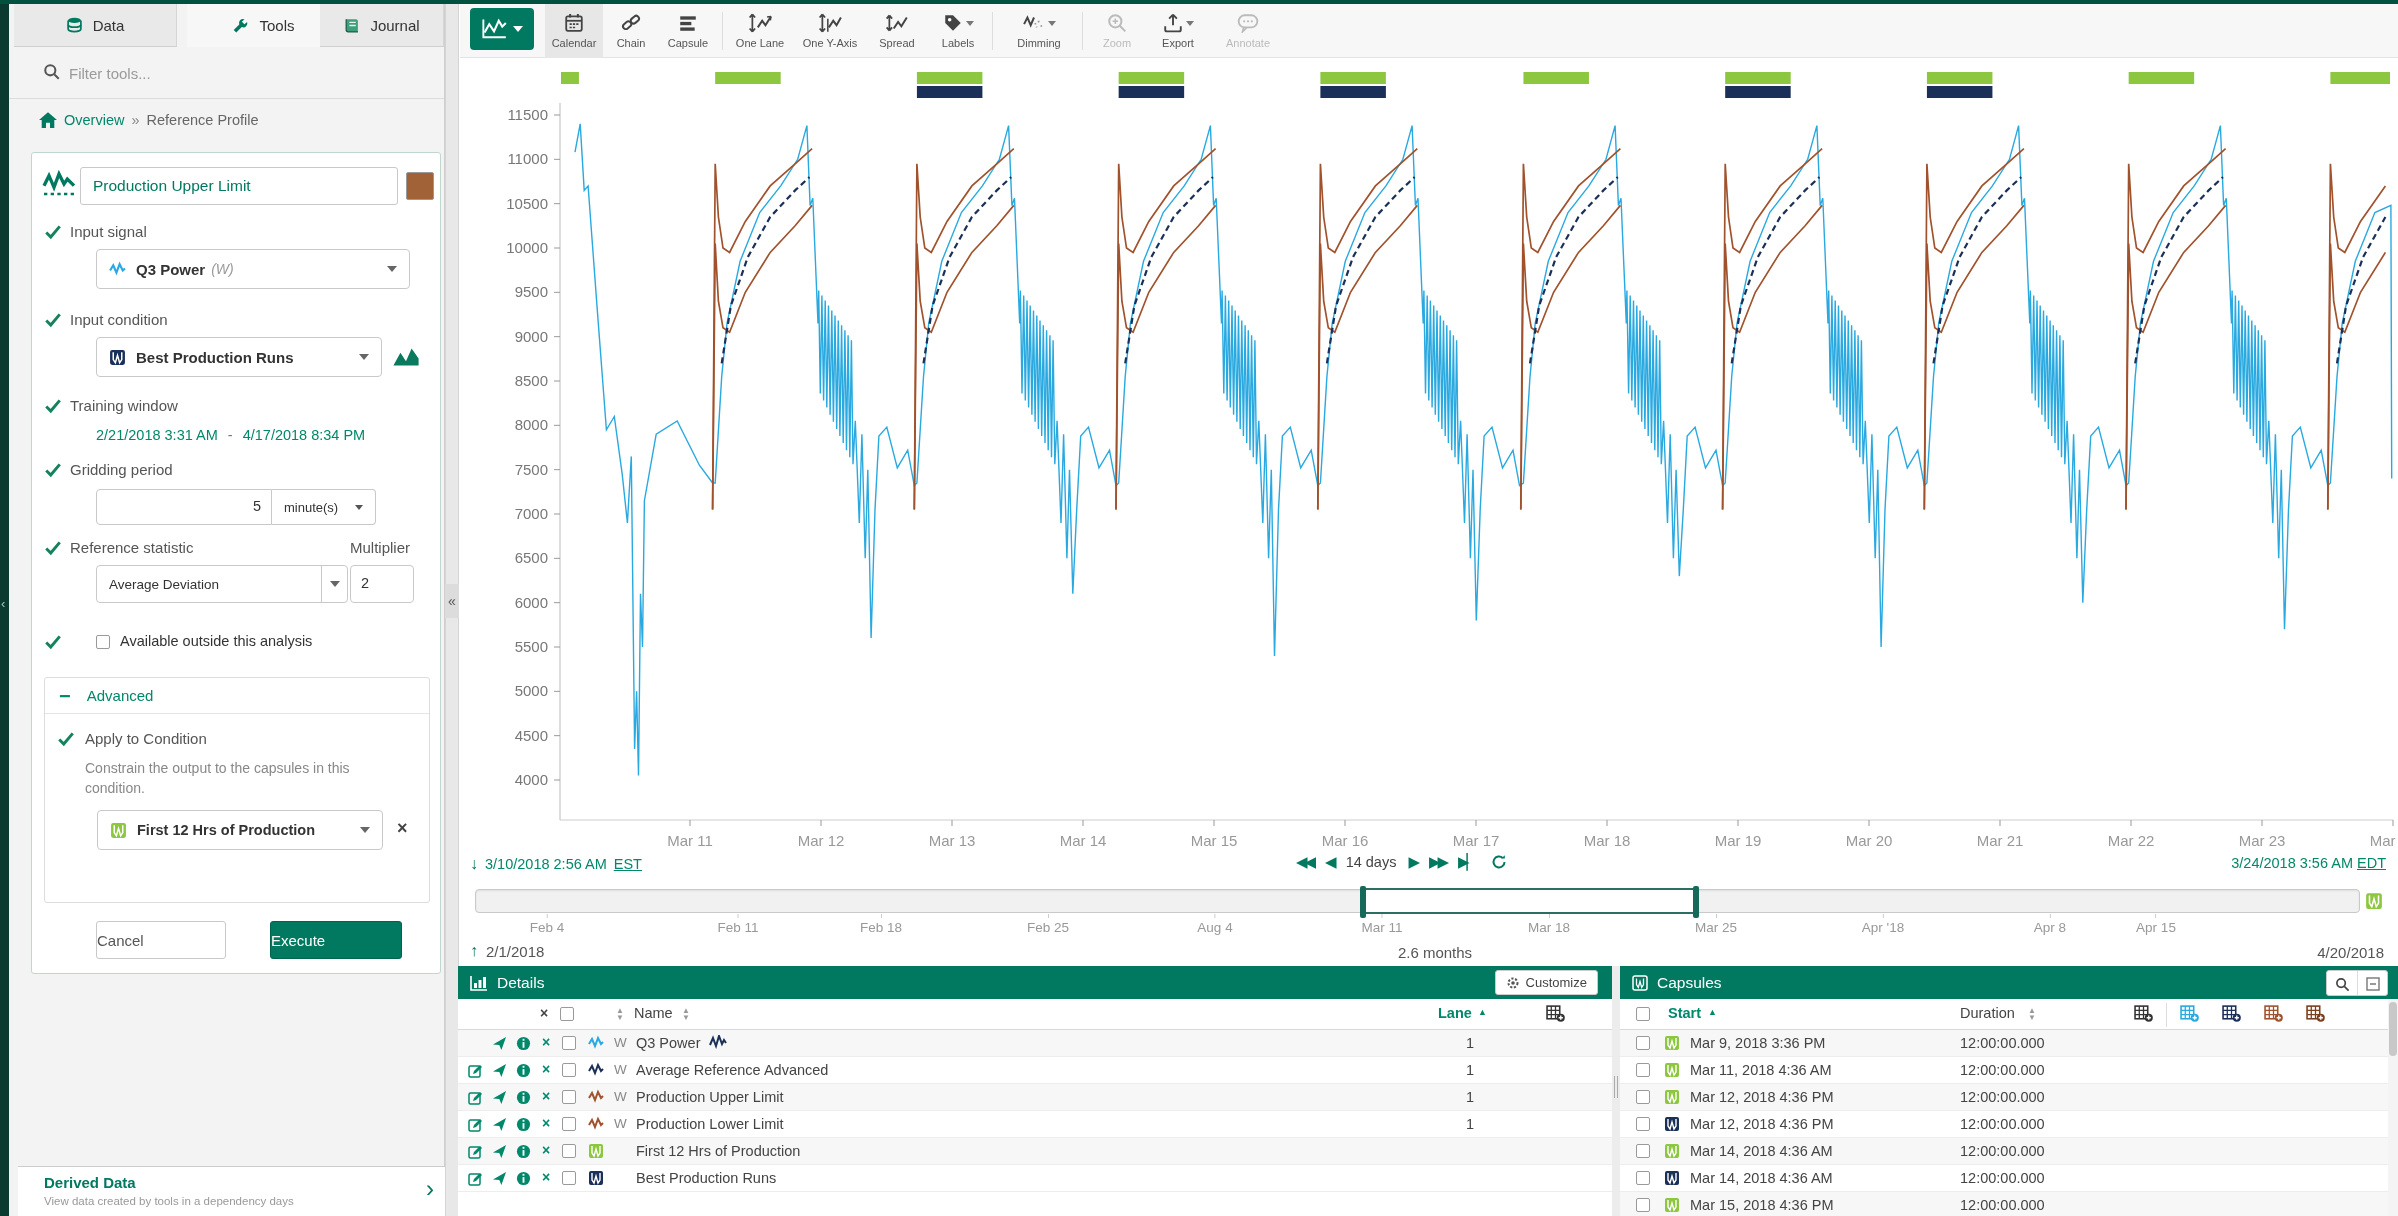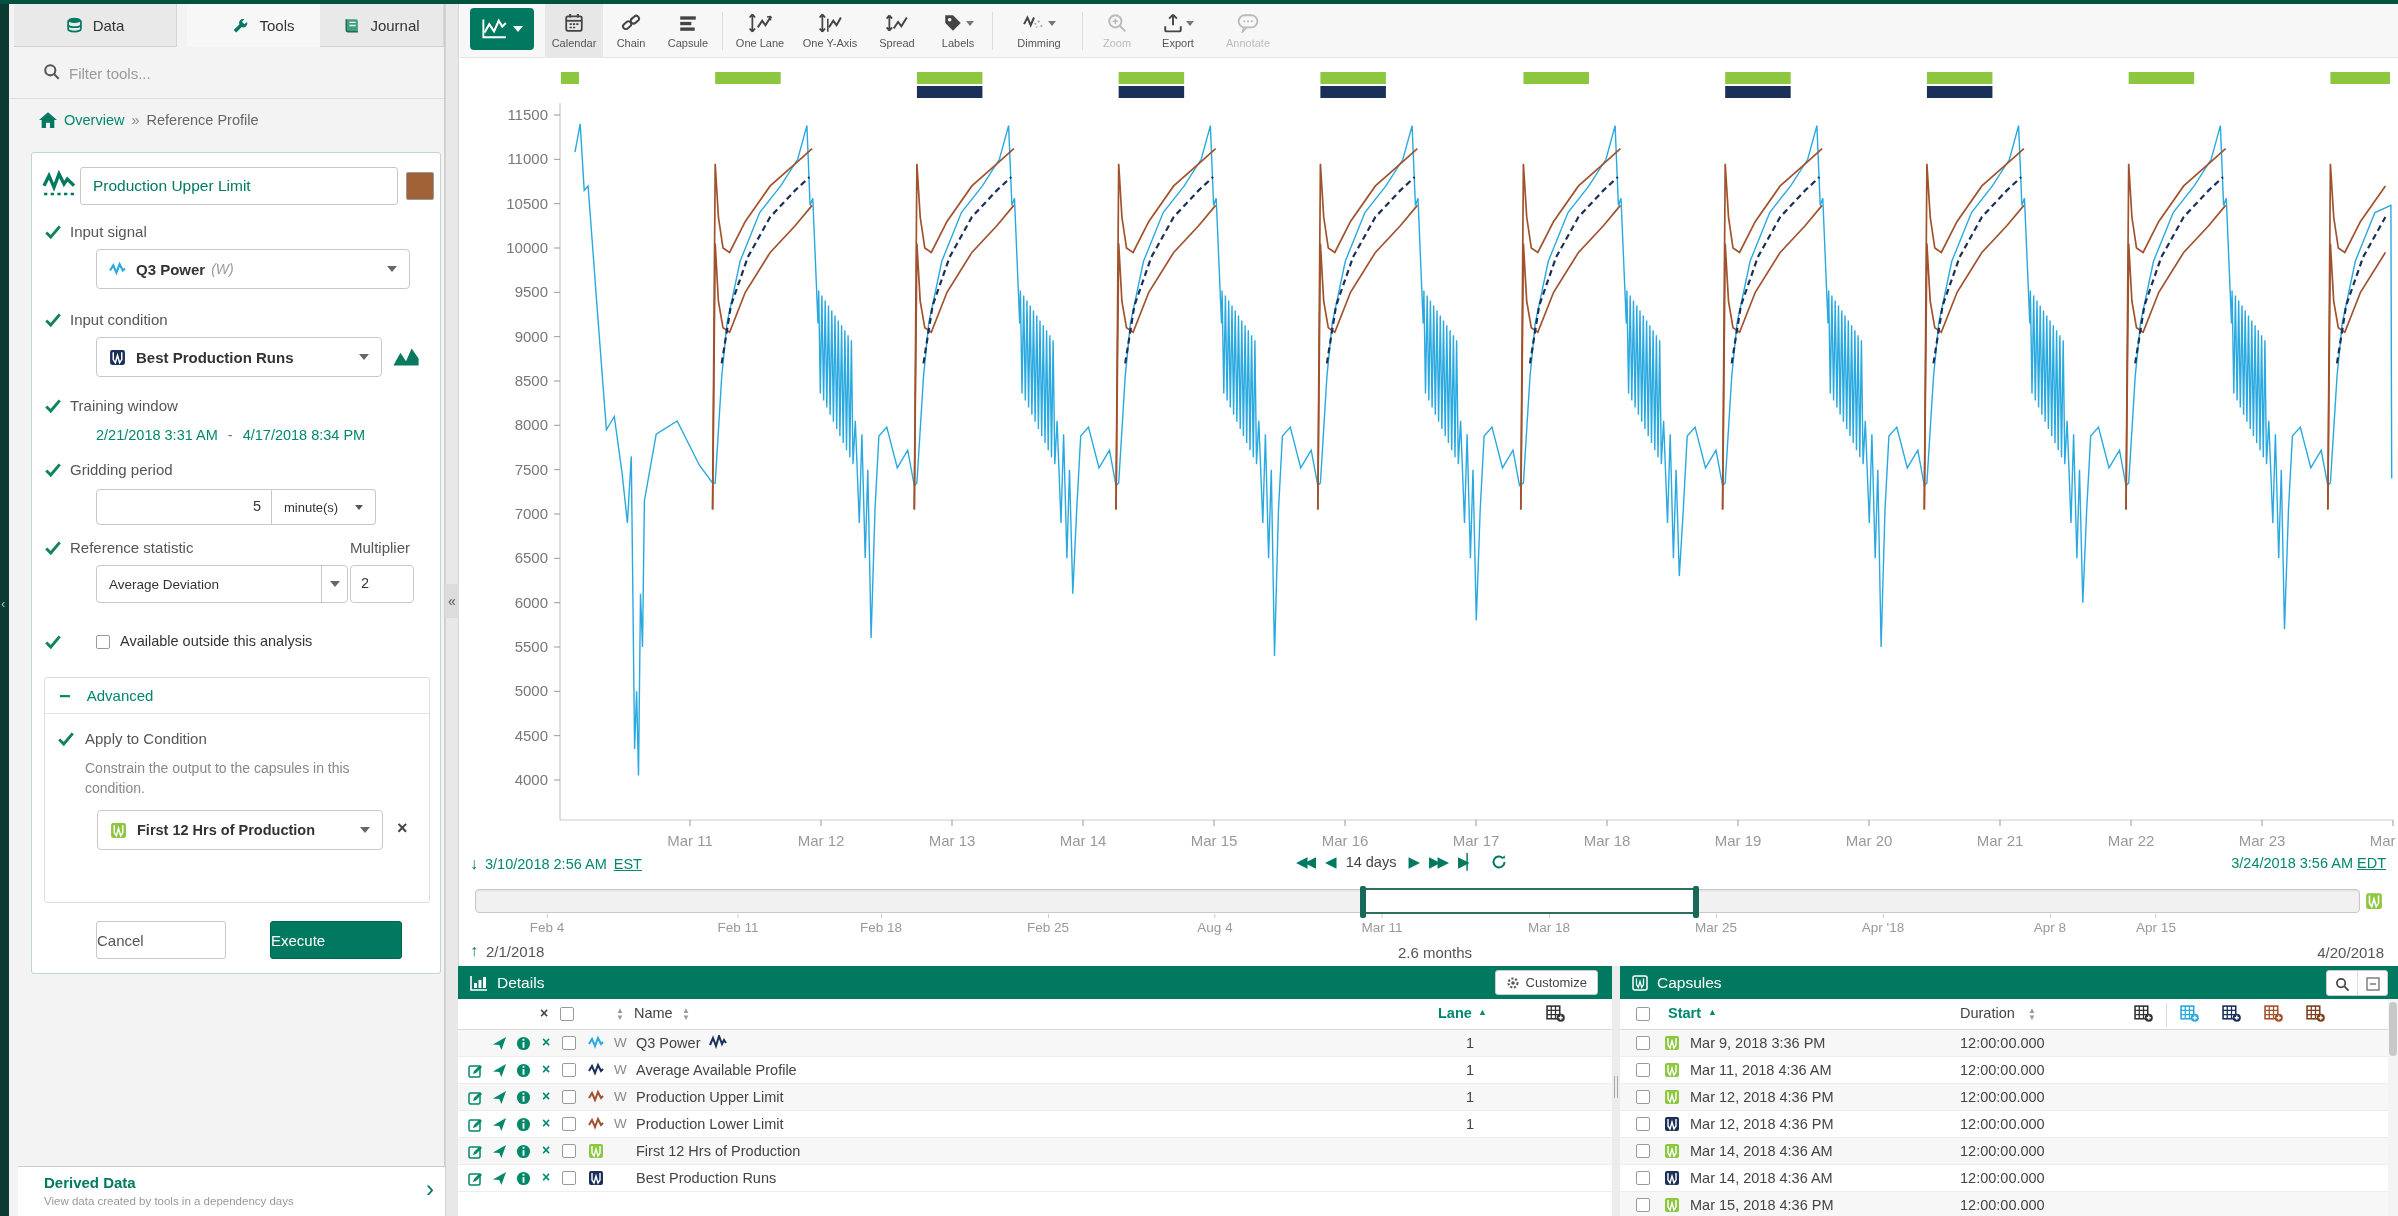--- a/index.html
+++ b/index.html
@@ -696,21 +696,21 @@
             </svg>
           </span>
           <span class="xglyph" style="position: absolute; left: 84px; top: 4px;">×</span>
           <div class="cb" style="left: 104px; top: 6px;"></div>
           <span style="position: absolute; left: 130px; top: 5px;">
             <svg width="16" height="16" viewBox="0 0 16 16">
               <path d="M1 9l3-5 3 7 3-8 3 6 2-2" fill="none" stroke="#1B3058" stroke-width="2"></path>
             </svg>
           </span>
           <span style="position: absolute; left: 156px; top: 5px; color: rgb(136, 136, 136); font-size: 13.5px;">W</span>
-          <span style="position: absolute; left: 178px; top: 5px; color: rgb(68, 68, 68);">Average Available Profile</span>
+          <span style="position: absolute; left: 178px; top: 5px; color: rgb(68, 68, 68);">Average Reference Advanced</span>
           <span style="position: absolute; left: 1000px; top: 5px; width: 24px; text-align: center;">1</span>
         </div>
         <div class="trow alt" style="top: 118px;">
           <span style="position: absolute; left: 10px; top: 6px;">
             <svg width="15" height="15" viewBox="0 0 15 15">
               <rect x="1" y="3" width="11" height="11" rx="1.5" fill="none" stroke="#00886B" stroke-width="1.5"></rect>
               <path d="M5 11l1-3 6-6 2 2-6 6-3 1z" fill="#00886B"></path>
             </svg>
           </span>
           <span style="position: absolute; left: 34px; top: 6px;">

